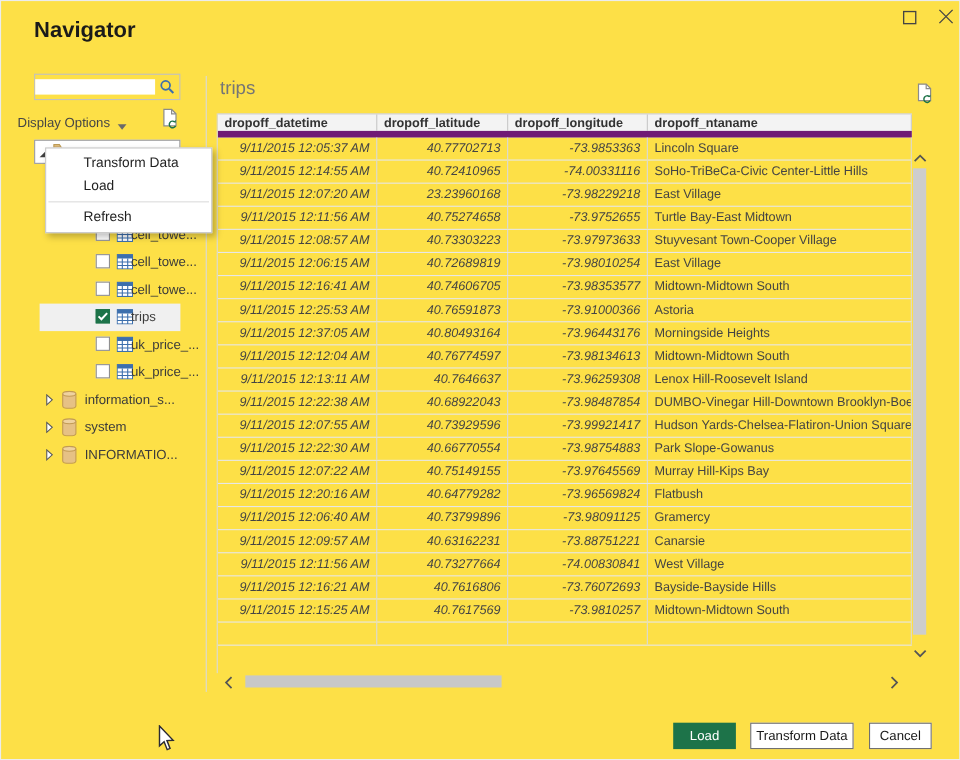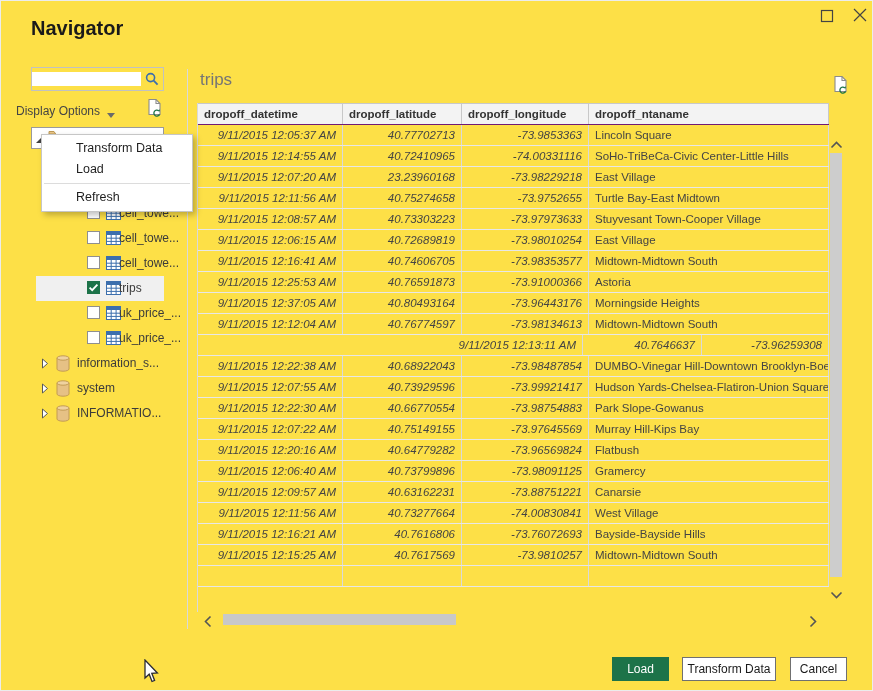--- a/index.html
+++ b/index.html
@@ -39,21 +39,21 @@
   .ctx-menu{left:40px;top:133px;width:152px;background:#fff;border:1px solid #c6c6c6;box-shadow:3px 3px 6px rgba(0,0,0,0.25);z-index:20;padding:3px 0;box-sizing:border-box;}
   .menu-item{height:21px;line-height:21px;padding-left:34px;font-size:12.5px;color:#1f1f1f;cursor:default;}
   .menu-sep{height:1px;background:#dcdcdc;margin:3px 2px;}
 
   
   .prev-title{left:199px;top:69px;font-size:17px;color:#757575;}
   .prev-refresh{left:831px;top:74px;}
 
   .tbl{left:196px;top:102px;width:631px;height:509px;overflow:hidden;border-left:1px solid #d9d9d9;box-sizing:content-box;}
   .tr{display:flex;width:631px;}
-  .tr.head{height:22px;background:#f3f3f3;border-top:1px solid #c8c8c8;border-bottom:1px solid #701a75;box-sizing:border-box;}
+  .tr.head{height:22px;background:#f3f3f3;border-top:1px solid #c8c8c8;border-bottom:6px solid #701a75;box-sizing:border-box;}
   .tr.body{height:21px;border-bottom:1px solid #e7e7e7;box-sizing:border-box;justify-content:flex-end;}
   .td{box-sizing:border-box;border-right:1px solid #d9d9d9;padding:0 6px;font-size:11.5px;color:#444;overflow:hidden;white-space:nowrap;display:flex;align-items:center;}
   .tr.head .td{font-weight:bold;color:#333;border-right:1px solid #c8c8c8;font-style:normal;}
   .td.c0{width:145px;}
   .td.c1{width:119px;}
   .td.c2{width:127px;}
   .td.c3{width:240px;}
   .tr.body .td.c0,.tr.body .td.c1,.tr.body .td.c2{justify-content:flex-end;font-style:italic;}
 
   
@@ -299,20 +299,21 @@
       <div class="tr body">
         <div class="td c0">9/11/2015 12:12:04 AM</div>
         <div class="td c1">40.76774597</div>
         <div class="td c2">-73.98134613</div>
         <div class="td c3">Midtown-Midtown South</div>
       </div>
       <div class="tr body">
         <div class="td c0">9/11/2015 12:13:11 AM</div>
         <div class="td c1">40.7646637</div>
         <div class="td c2">-73.96259308</div>
+        <div class="td c3">Lenox Hill-Roosevelt Island</div>
       </div>
       <div class="tr body">
         <div class="td c0">9/11/2015 12:22:38 AM</div>
         <div class="td c1">40.68922043</div>
         <div class="td c2">-73.98487854</div>
         <div class="td c3">DUMBO-Vinegar Hill-Downtown Brooklyn-Boerum</div>
       </div>
       <div class="tr body">
         <div class="td c0">9/11/2015 12:07:55 AM</div>
         <div class="td c1">40.73929596</div>

